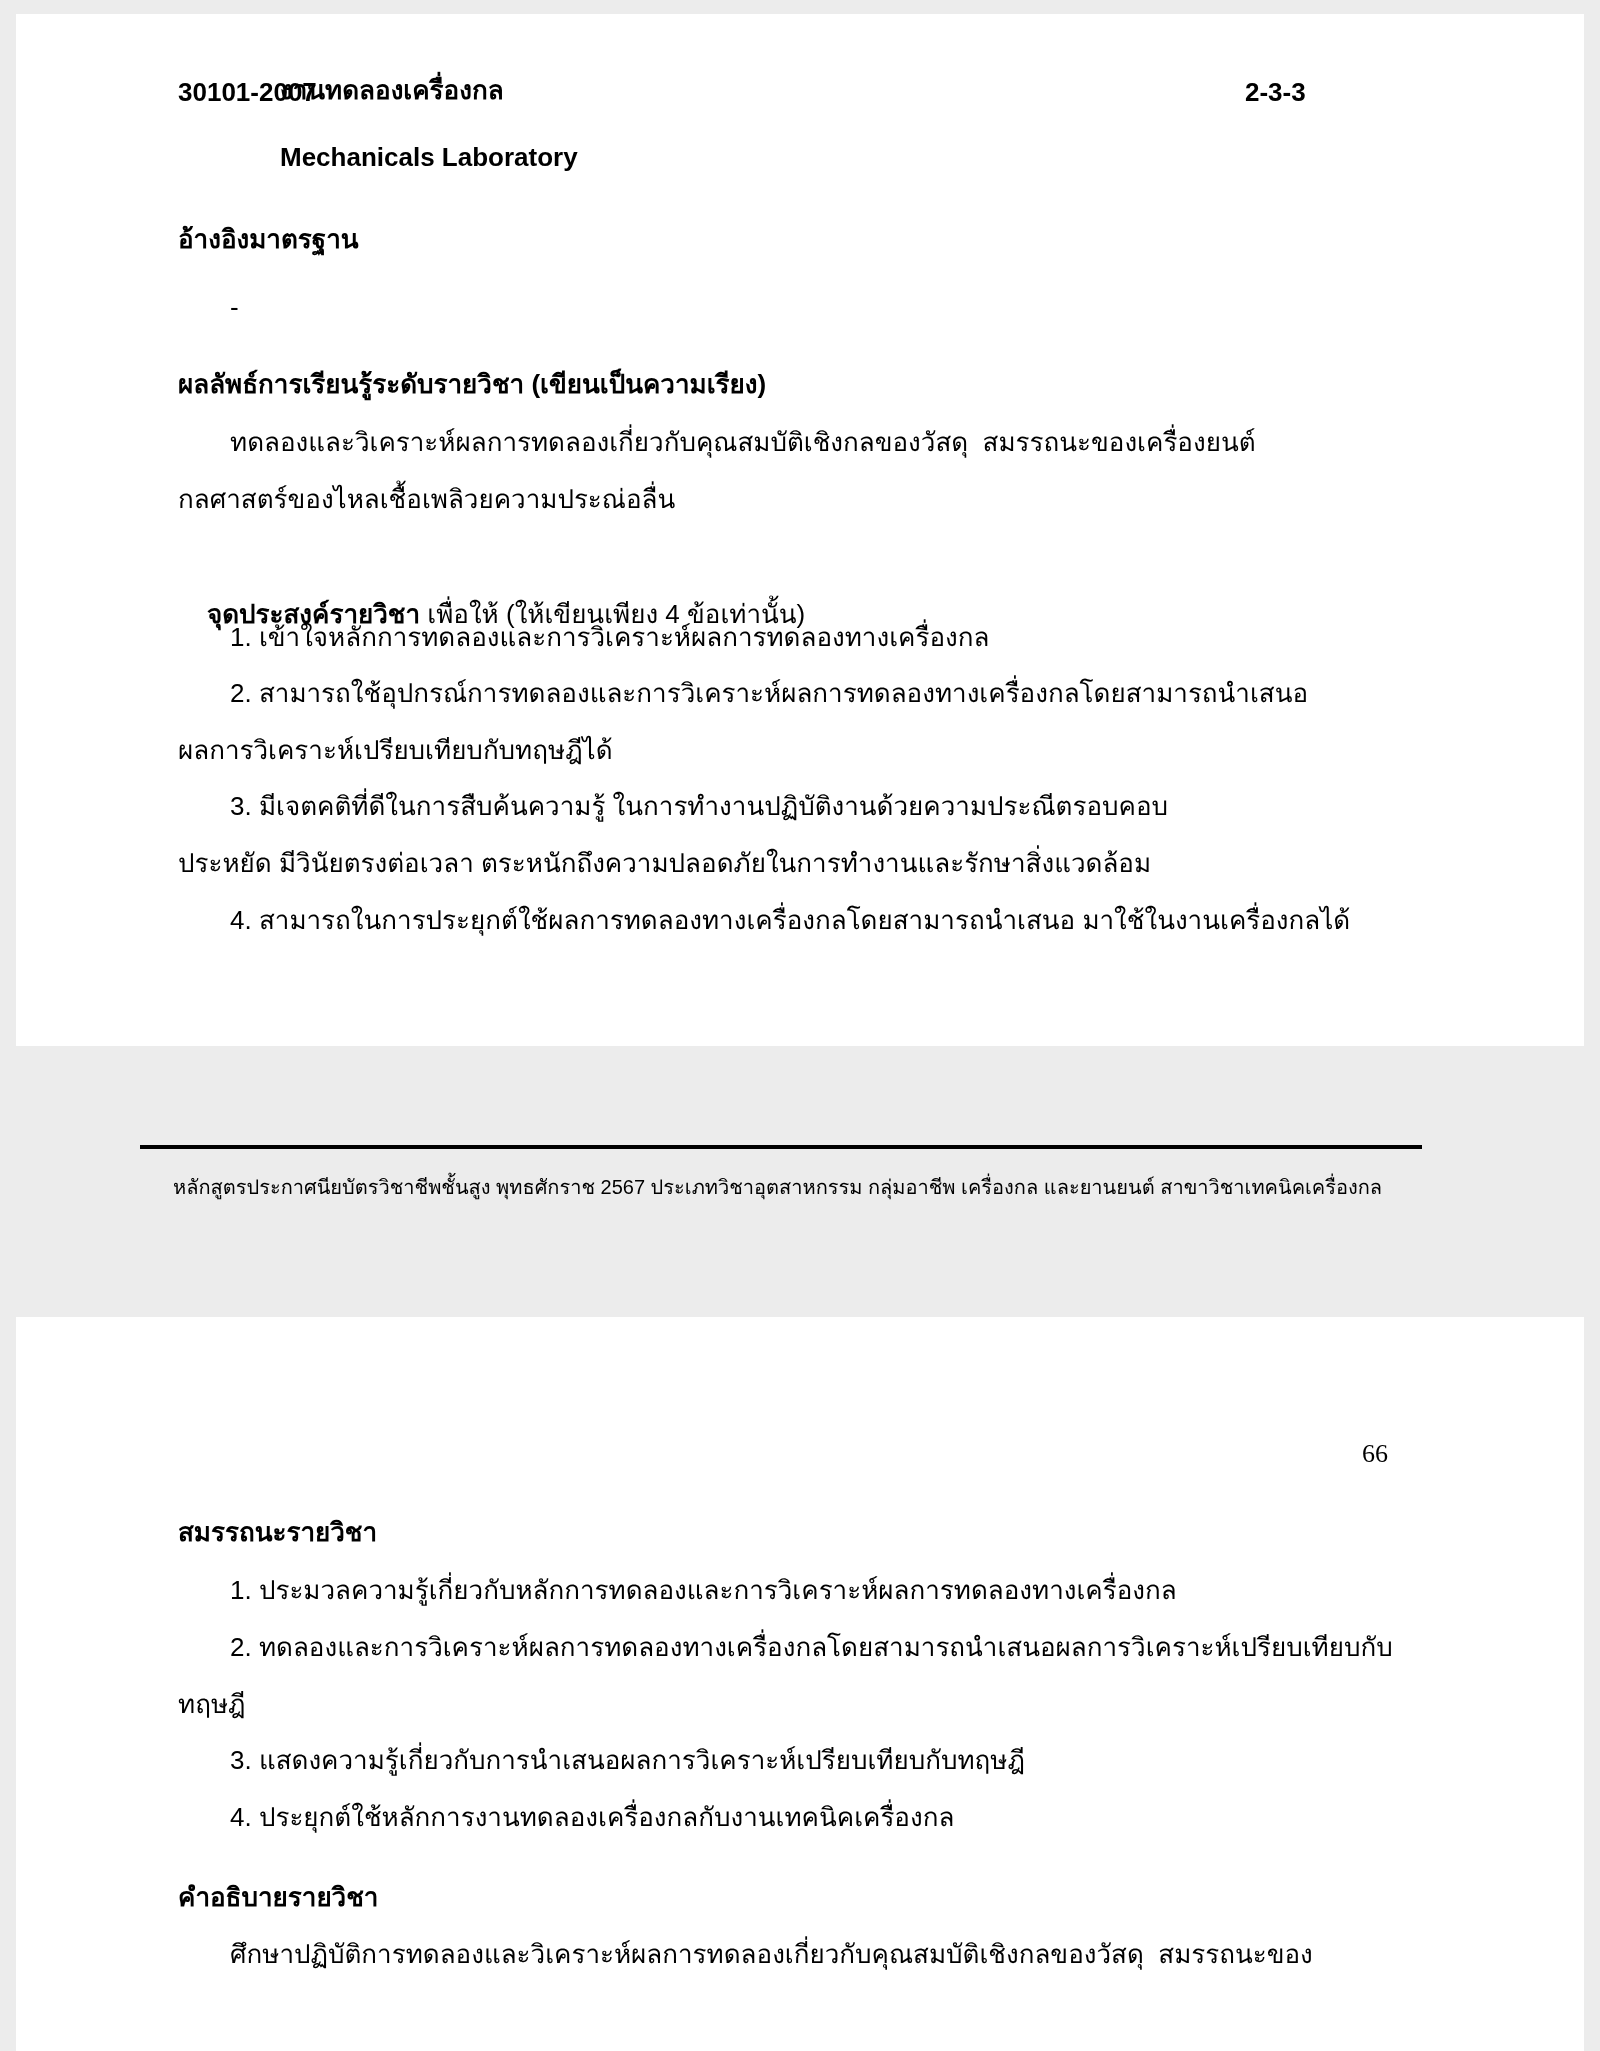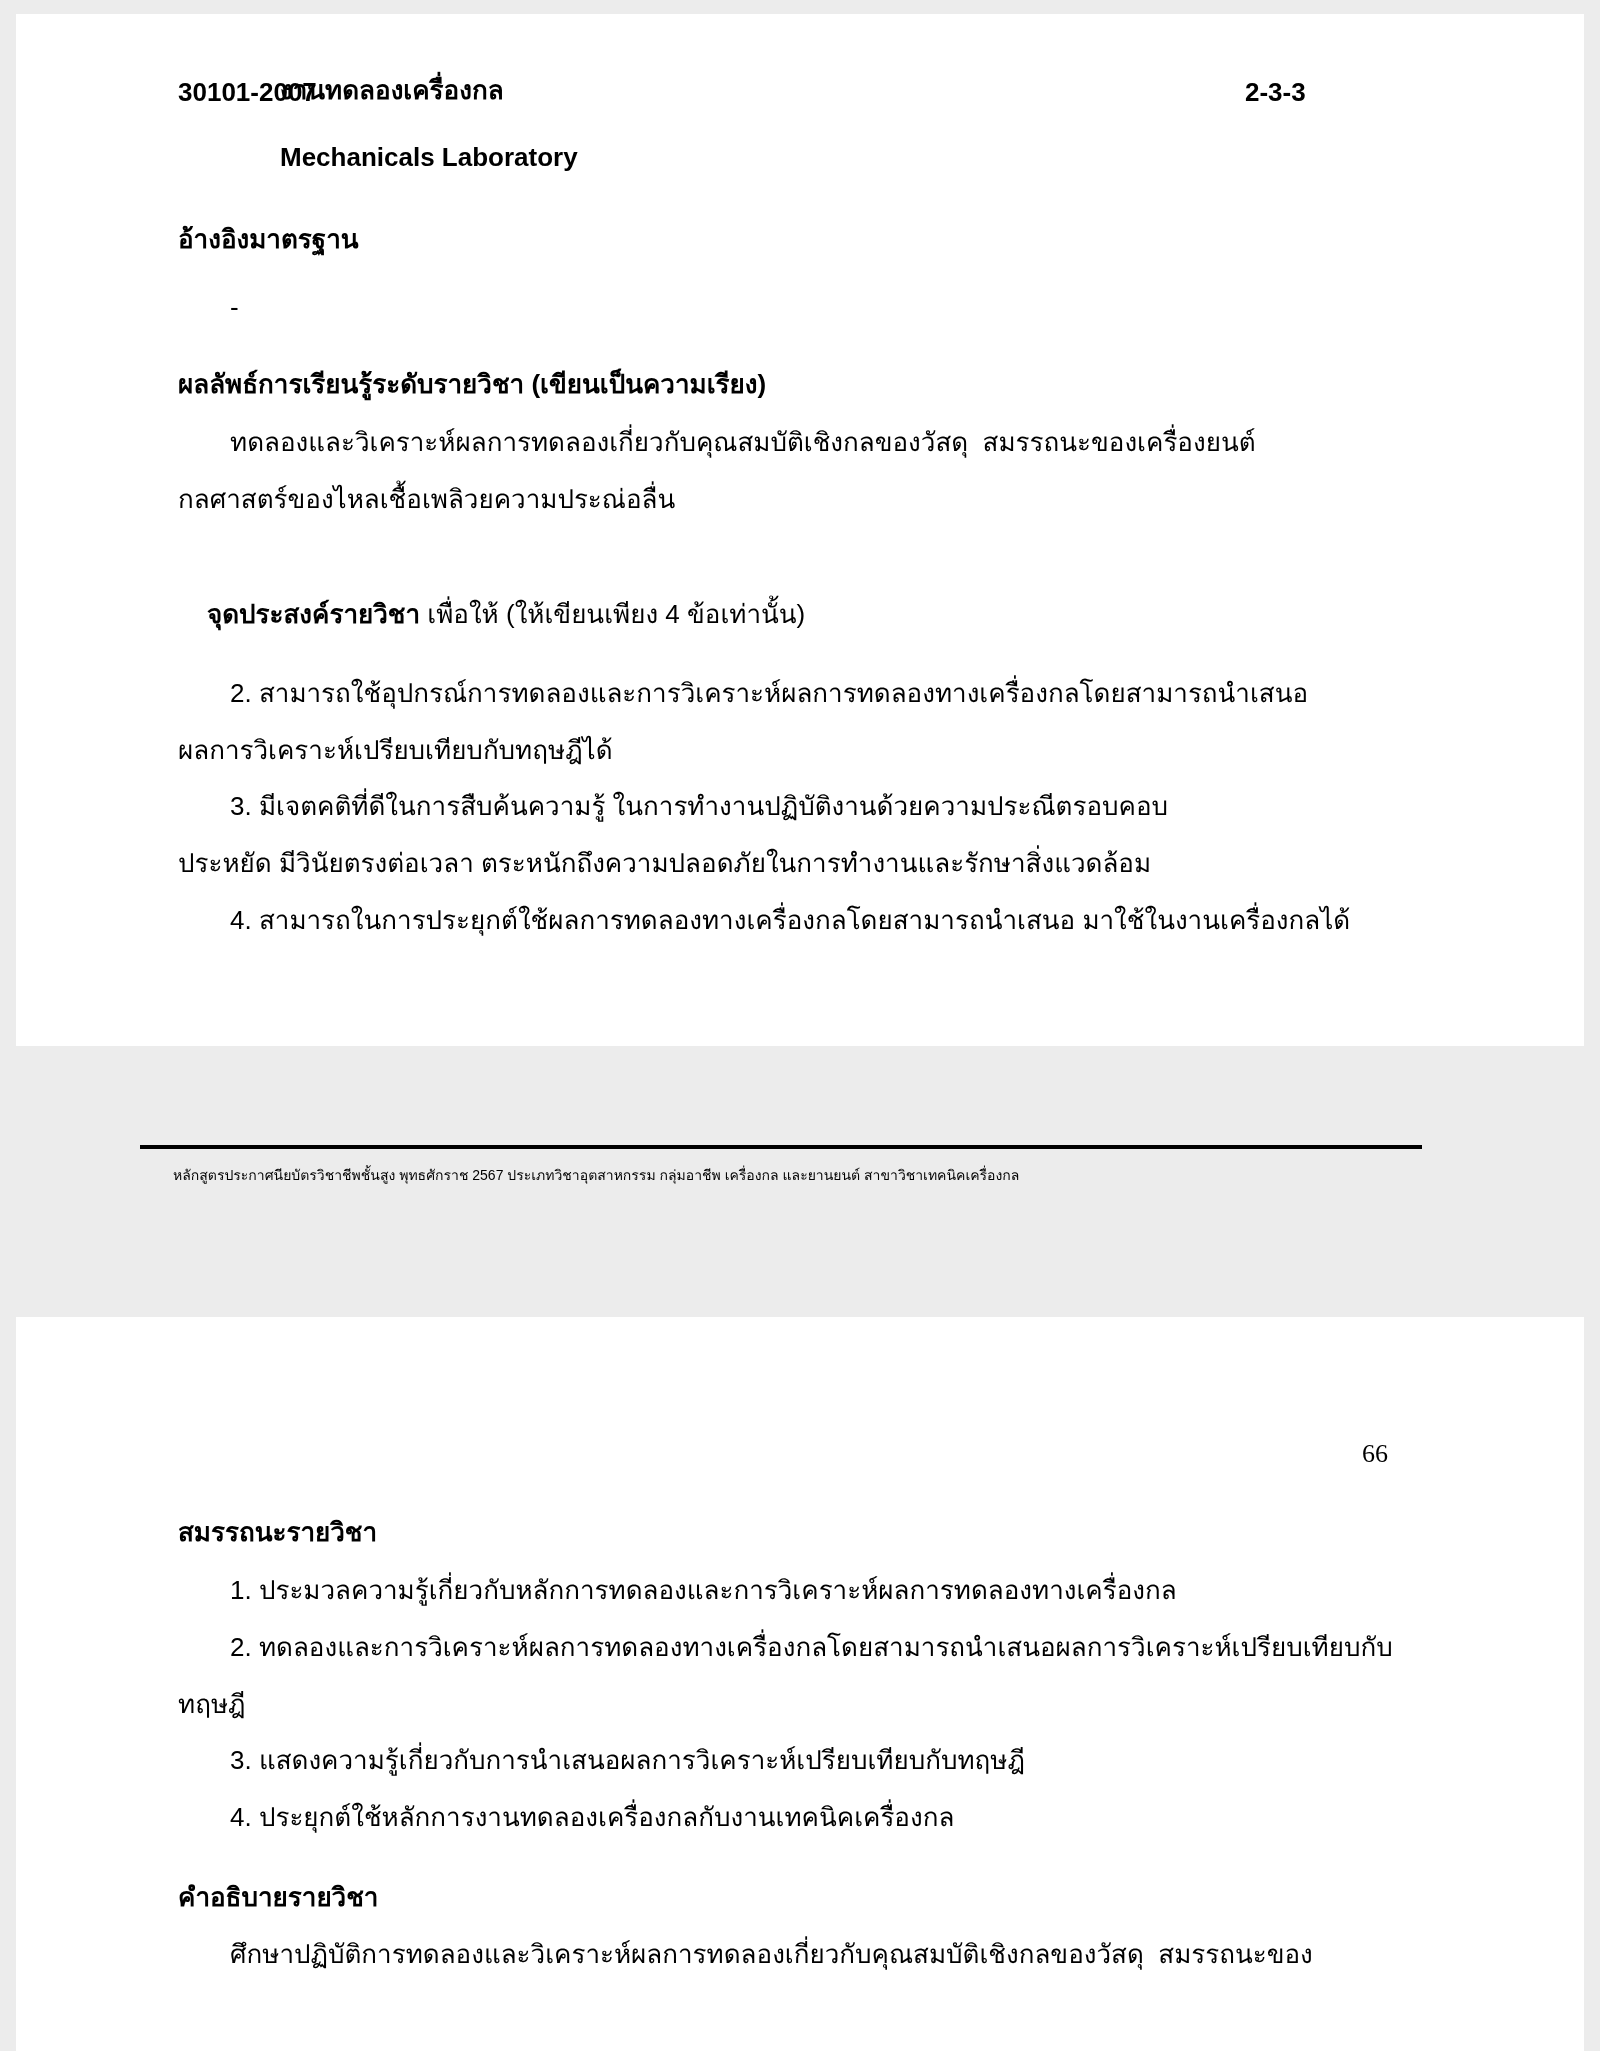--- a/index.html
+++ b/index.html
@@ -22,22 +22,23 @@
   .line{
     position:absolute;
     white-space:pre;
     font-size:26px;
     line-height:34px;
   }
   .flush{left:162px;}
   .indent{left:214px;}
   .bold{font-weight:bold;}
   .footer-line{
-    font-size:14px;
+    font-size:20px;
     left:157px;
+    margin-top:12px;
   }
   .divider{
     position:absolute;
     left:124px;
     width:1282px;
     height:4px;
     background:#000;
   }
   .pageno{
     position:absolute;
@@ -58,20 +59,21 @@
   <div class="line bold flush" style="top:208px;">อ้างอิงมาตรฐาน</div>
   <div class="line indent" style="top:276px;">-</div>
 
   <div class="line bold flush" style="top:353px;">ผลลัพธ์การเรียนรู้ระดับรายวิชา (เขียนเป็นความเรียง)</div>
   <div class="line indent" style="top:411px;">ทดลองและวิเคราะห์ผลการทดลองเกี่ยวกับคุณสมบัติเชิงกลของวัสดุ  สมรรถนะของเครื่องยนต์</div>
   <div class="line flush" style="top:468px;">กลศาสตร์ของไหลเชื้อเพลิวยความประณ่อลื่น</div>
 
   <div class="line flush" style="top:549px;">
     <span class="bold">จุดประสงค์รายวิชา</span><span> เพื่อให้ (ให้เขียนเพียง 4 ข้อเท่านั้น)</span>
   </div>
+  <div class="line indent" style="top:606px;">1. เข้าใจหลักการทดลองและการวิเคราะห์ผลการทดลองทางเครื่องกล</div>
   <div class="line indent" style="top:662px;">2. สามารถใช้อุปกรณ์การทดลองและการวิเคราะห์ผลการทดลองทางเครื่องกลโดยสามารถนำเสนอ</div>
   <div class="line flush" style="top:719px;">ผลการวิเคราะห์เปรียบเทียบกับทฤษฎีได้</div>
   <div class="line indent" style="top:775px;">3. มีเจตคติที่ดีในการสืบค้นความรู้ ในการทำงานปฏิบัติงานด้วยความประณีตรอบคอบ</div>
   <div class="line flush" style="top:832px;">ประหยัด มีวินัยตรงต่อเวลา ตระหนักถึงความปลอดภัยในการทำงานและรักษาสิ่งแวดล้อม</div>
   <div class="line indent" style="top:889px;">4. สามารถในการประยุกต์ใช้ผลการทดลองทางเครื่องกลโดยสามารถนำเสนอ มาใช้ในงานเครื่องกลได้</div>
 
   <div class="divider" style="top:1131px;"></div>
   <div class="line footer-line" style="top:1144px;">หลักสูตรประกาศนียบัตรวิชาชีพชั้นสูง พุทธศักราช 2567 ประเภทวิชาอุตสาหกรรม กลุ่มอาชีพ เครื่องกล และยานยนต์ สาขาวิชาเทคนิคเครื่องกล</div>
 
 </div>

